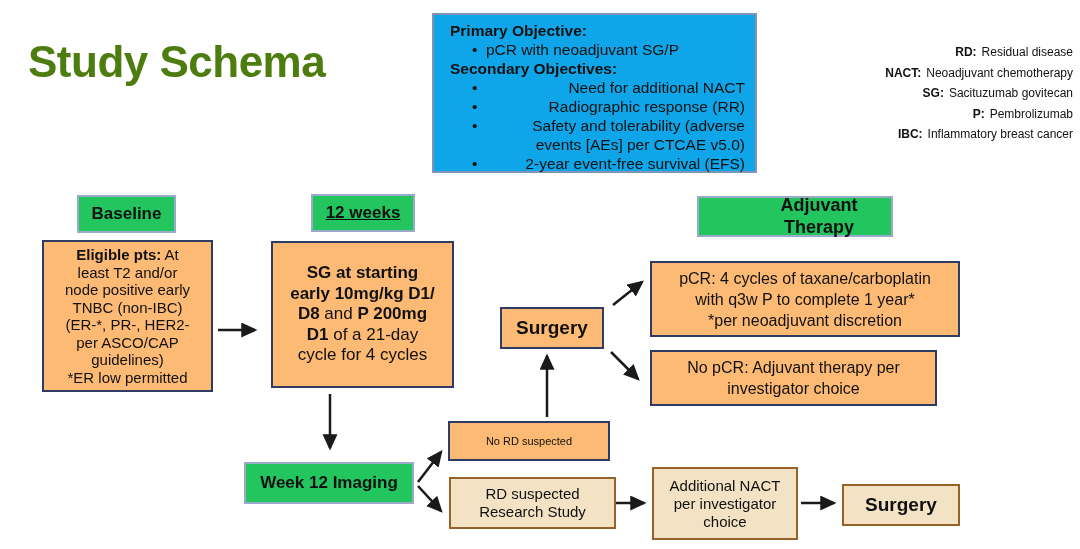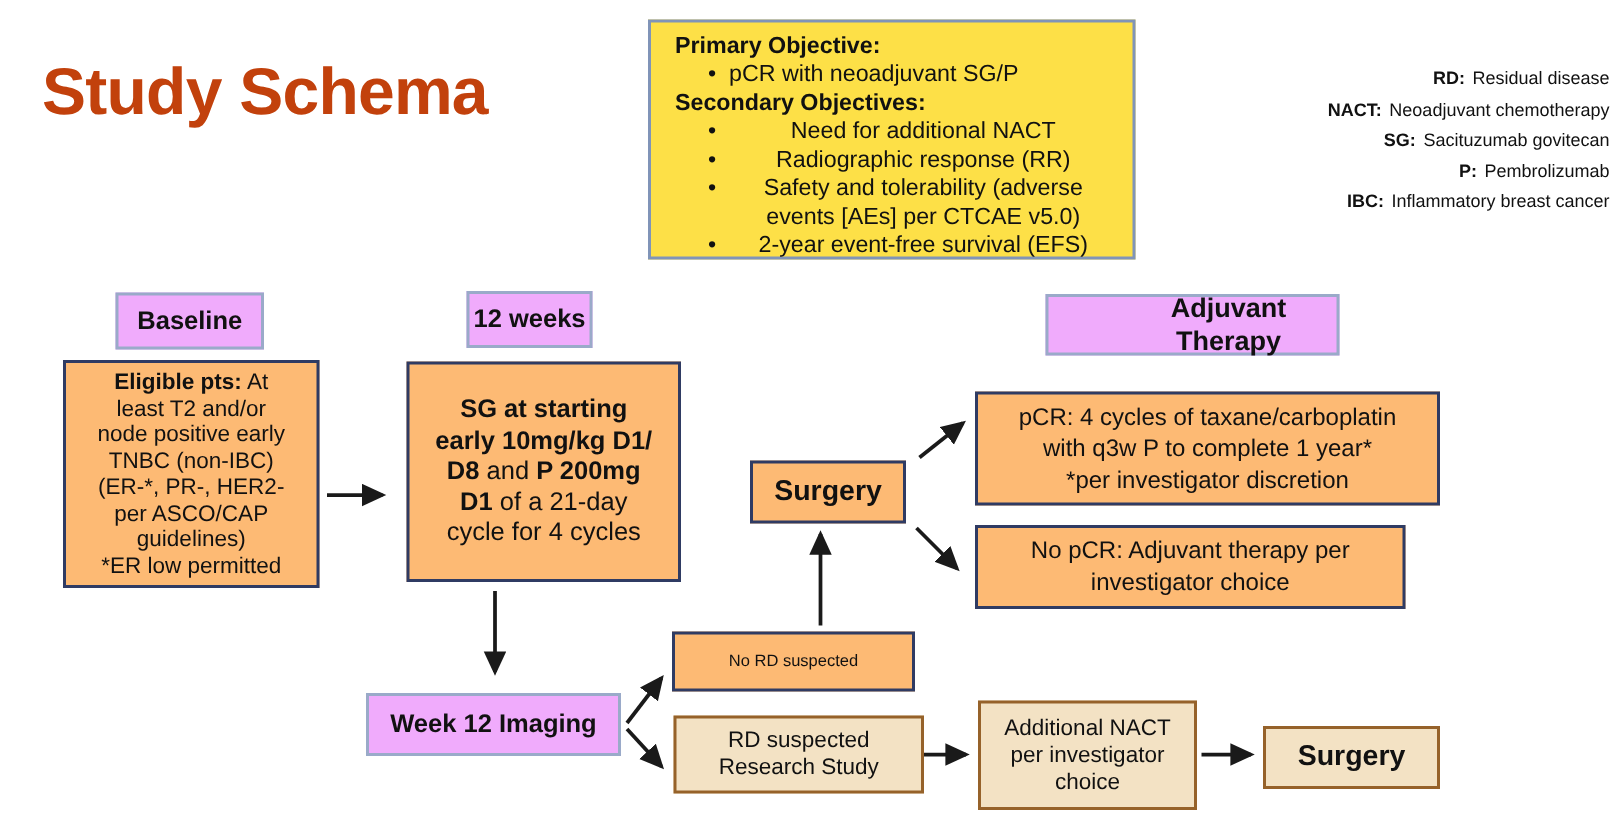--- a/index.html
+++ b/index.html
@@ -11,32 +11,32 @@
   }
   #canvas{position:absolute;inset:0;width:1080px;height:549px;}
   .abs{position:absolute;box-sizing:border-box;}
   .box{
     position:absolute;box-sizing:border-box;
     display:flex;flex-direction:column;align-items:center;justify-content:center;
     text-align:center;line-height:1.18;
   }
   .lav{background:#fdba74;border:2.5px solid #2f3b63;}
   .tan{background:#f3e2c4;border:2.5px solid #96622a;}
-  .lbl{background:#f0abfc;border:2px solid #9aaac9;font-weight:bold;}
+  .lbl{background:#22c55e;border:2px solid #9aaac9;font-weight:bold;}
   .title{
     position:absolute;left:28px;top:38px;margin:0;
-    font-size:44px;line-height:48px;font-weight:bold;color:#c2410c;
+    font-size:44px;line-height:48px;font-weight:bold;color:#4d7c0f;
     letter-spacing:-0.5px;
   }
   
   .objectives{
     left:432px;top:13px;width:325px;height:160px;
-    background:#fde047;border:2px solid #8094b8;
+    background:#0ea5e9;border:2px solid #8094b8;
     padding:6px 10px 4px 16px;
-    font-size:15.5px;line-height:19px;text-align:center;
+    font-size:15.5px;line-height:19px;text-align:right;
   }
   .objectives .hd{font-weight:bold;}
   .objectives ul{margin:0;padding:0 0 0 22px;list-style:none;}
   .objectives li{position:relative;padding-left:14px;}
   .objectives li::before{content:"\2022";position:absolute;left:0;}
   
   .legend{left:793px;top:42px;width:280px;font-size:12px;line-height:20.5px;text-align:right;}
   .legend b{font-weight:bold;}
   .legend span{margin-left:5px;}
   
@@ -45,21 +45,21 @@
   .sg-box b{font-weight:bold;}
   .surgery-mid{left:500px;top:307px;width:104px;height:42px;font-size:19px;font-weight:bold;}
   .pcr-box{left:650px;top:261px;width:310px;height:76px;font-size:16px;line-height:21px;padding:4px 8px;}
   .nopcr-box{left:650px;top:350px;width:287px;height:56px;font-size:16px;line-height:21px;padding:4px 8px;}
   .nord-box{left:448px;top:421px;width:162px;height:40px;font-size:11px;}
   .week12-box{left:244px;top:462px;width:170px;height:42px;font-size:17px;}
   .rd-box{left:449px;top:477px;width:167px;height:52px;font-size:15px;line-height:18px;}
   .addnact-box{left:652px;top:467px;width:146px;height:73px;font-size:15px;line-height:18px;padding:4px 9px;}
   .surgery-bottom{left:842px;top:484px;width:118px;height:42px;font-size:19px;font-weight:bold;}
   .baseline-lbl{left:77px;top:195px;width:99px;height:38px;font-size:17px;}
-  .weeks-lbl{left:311px;top:194px;width:84px;height:38px;font-size:17px;}
+  .weeks-lbl{left:311px;top:194px;width:104px;height:38px;font-size:17px;text-decoration:underline;}
   .adjuvant-lbl{left:697px;top:196px;width:196px;height:41px;font-size:18px;padding-left:48px;}
   .blk{display:block;}
   svg.connectors{position:absolute;left:0;top:0;}
 </style>
 </head>
 <body>
 
 <div id="canvas">
 
   <svg class="connectors" width="1080" height="549" viewBox="0 0 1080 549">
@@ -124,21 +124,21 @@
     <span class="blk"><b>D8</b><span> and </span><b>P 200mg</b></span>
     <span class="blk"><b>D1</b><span> of a 21-day</span></span>
     <span class="blk">cycle for 4 cycles</span>
   </div>
 
   <div class="box lav surgery-mid">Surgery</div>
 
   <div class="box lav pcr-box">
     <span class="blk">pCR: 4 cycles of taxane/carboplatin</span>
     <span class="blk">with q3w P to complete 1 year*</span>
-    <span class="blk">*per investigator discretion</span>
+    <span class="blk">*per neoadjuvant discretion</span>
   </div>
 
   <div class="box lav nopcr-box">No pCR: Adjuvant therapy per investigator choice</div>
 
   <div class="box lav nord-box">No RD suspected</div>
 
   <div class="box lbl week12-box">Week 12 Imaging</div>
 
   <div class="box tan rd-box">
     <span class="blk">RD suspected</span>

